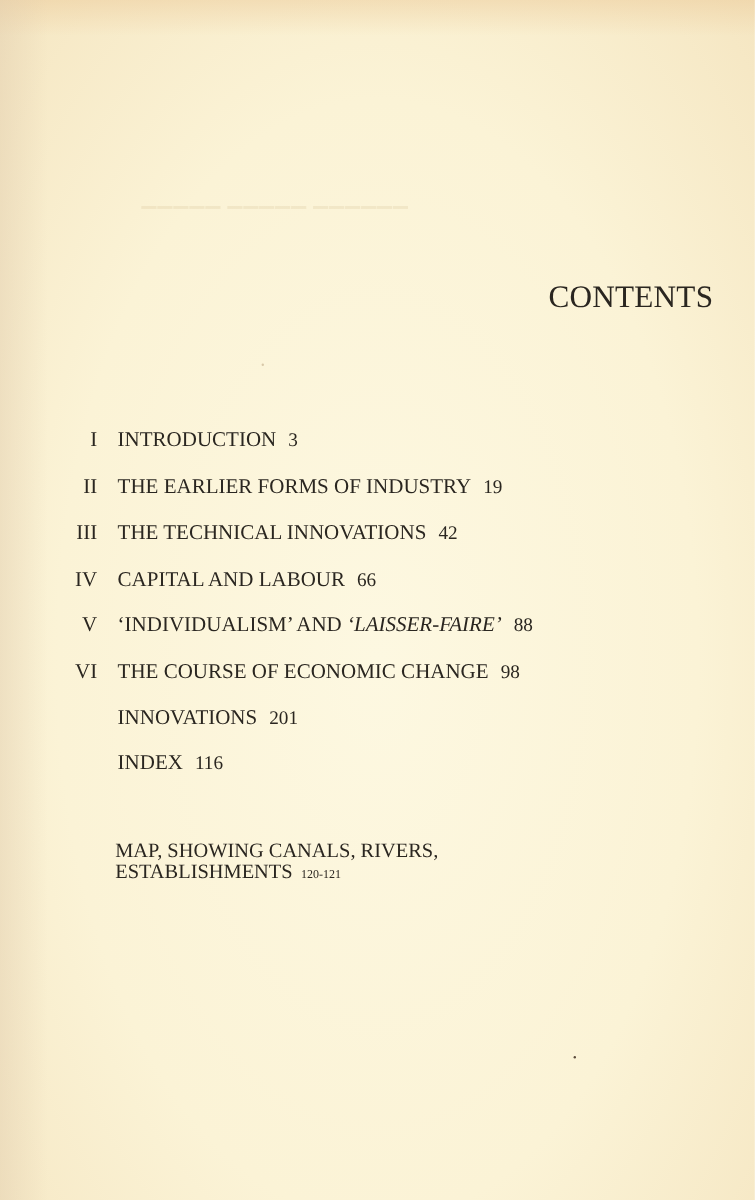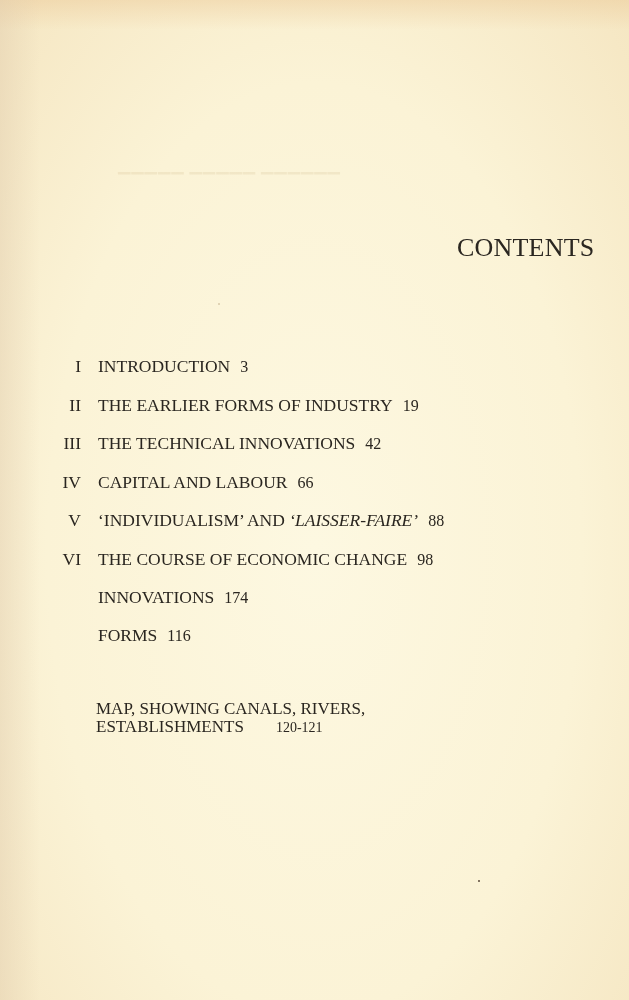--- a/index.html
+++ b/index.html
@@ -35,21 +35,21 @@
     .num {
       position: absolute; width: 81px; text-align: right; left: 0; top: 0;
     }
     .label { position: absolute; left: 98px; top: 0; text-align: right; }
     .label .it { font-style: italic; }
     .pg { margin-left: 10px; font-size: 16px; }
     .map-block {
       position: absolute; left: 96px; top: 700px;
       font-size: 17px; line-height: 18px;
     }
-    .map-block .pg { font-size: 14px; margin-left: 32px; }
+    .map-block .pg { font-size: 10px; margin-left: 7px; }
     .speck { position: absolute; width: 2px; height: 2px; background: #5a4a3a; border-radius: 1px; }
   </style>
 </head>
 <body>
 
 <div class="page">
   <div class="edge-top"></div>
   <div class="edge-left"></div>
   <div class="ghost">▔▔▔▔▔ ▔▔▔▔▔ ▔▔▔▔▔▔</div>
 
@@ -74,24 +74,24 @@
     </div>
     <div class="toc-row" style="top:510px;">
       <span class="num">V</span>
       <span class="label"><span>‘INDIVIDUALISM’ AND </span><span class="it">‘LAISSER-FAIRE’</span><span class="pg">88</span></span>
     </div>
     <div class="toc-row" style="top:549px;">
       <span class="num">VI</span>
       <span class="label"><span>THE COURSE OF ECONOMIC CHANGE</span><span class="pg">98</span></span>
     </div>
     <div class="toc-row" style="top:587px;">
-      <span class="label"><span>INNOVATIONS</span><span class="pg">174</span></span>
+      <span class="label"><span>INNOVATIONS</span><span class="pg">201</span></span>
     </div>
     <div class="toc-row" style="top:625px;">
-      <span class="label"><span>FORMS</span><span class="pg">116</span></span>
+      <span class="label"><span>INDEX</span><span class="pg">116</span></span>
     </div>
     <div class="map-block">
       <div>MAP, SHOWING CANALS, RIVERS,</div>
       <div><span>ESTABLISHMENTS</span><span class="pg">120-121</span></div>
     </div>
   </div>
 
   <div class="speck" style="left:478px; top:880px;"></div>
   <div class="speck" style="left:218px; top:303px; background:#d8c8a8;"></div>
 </div>

